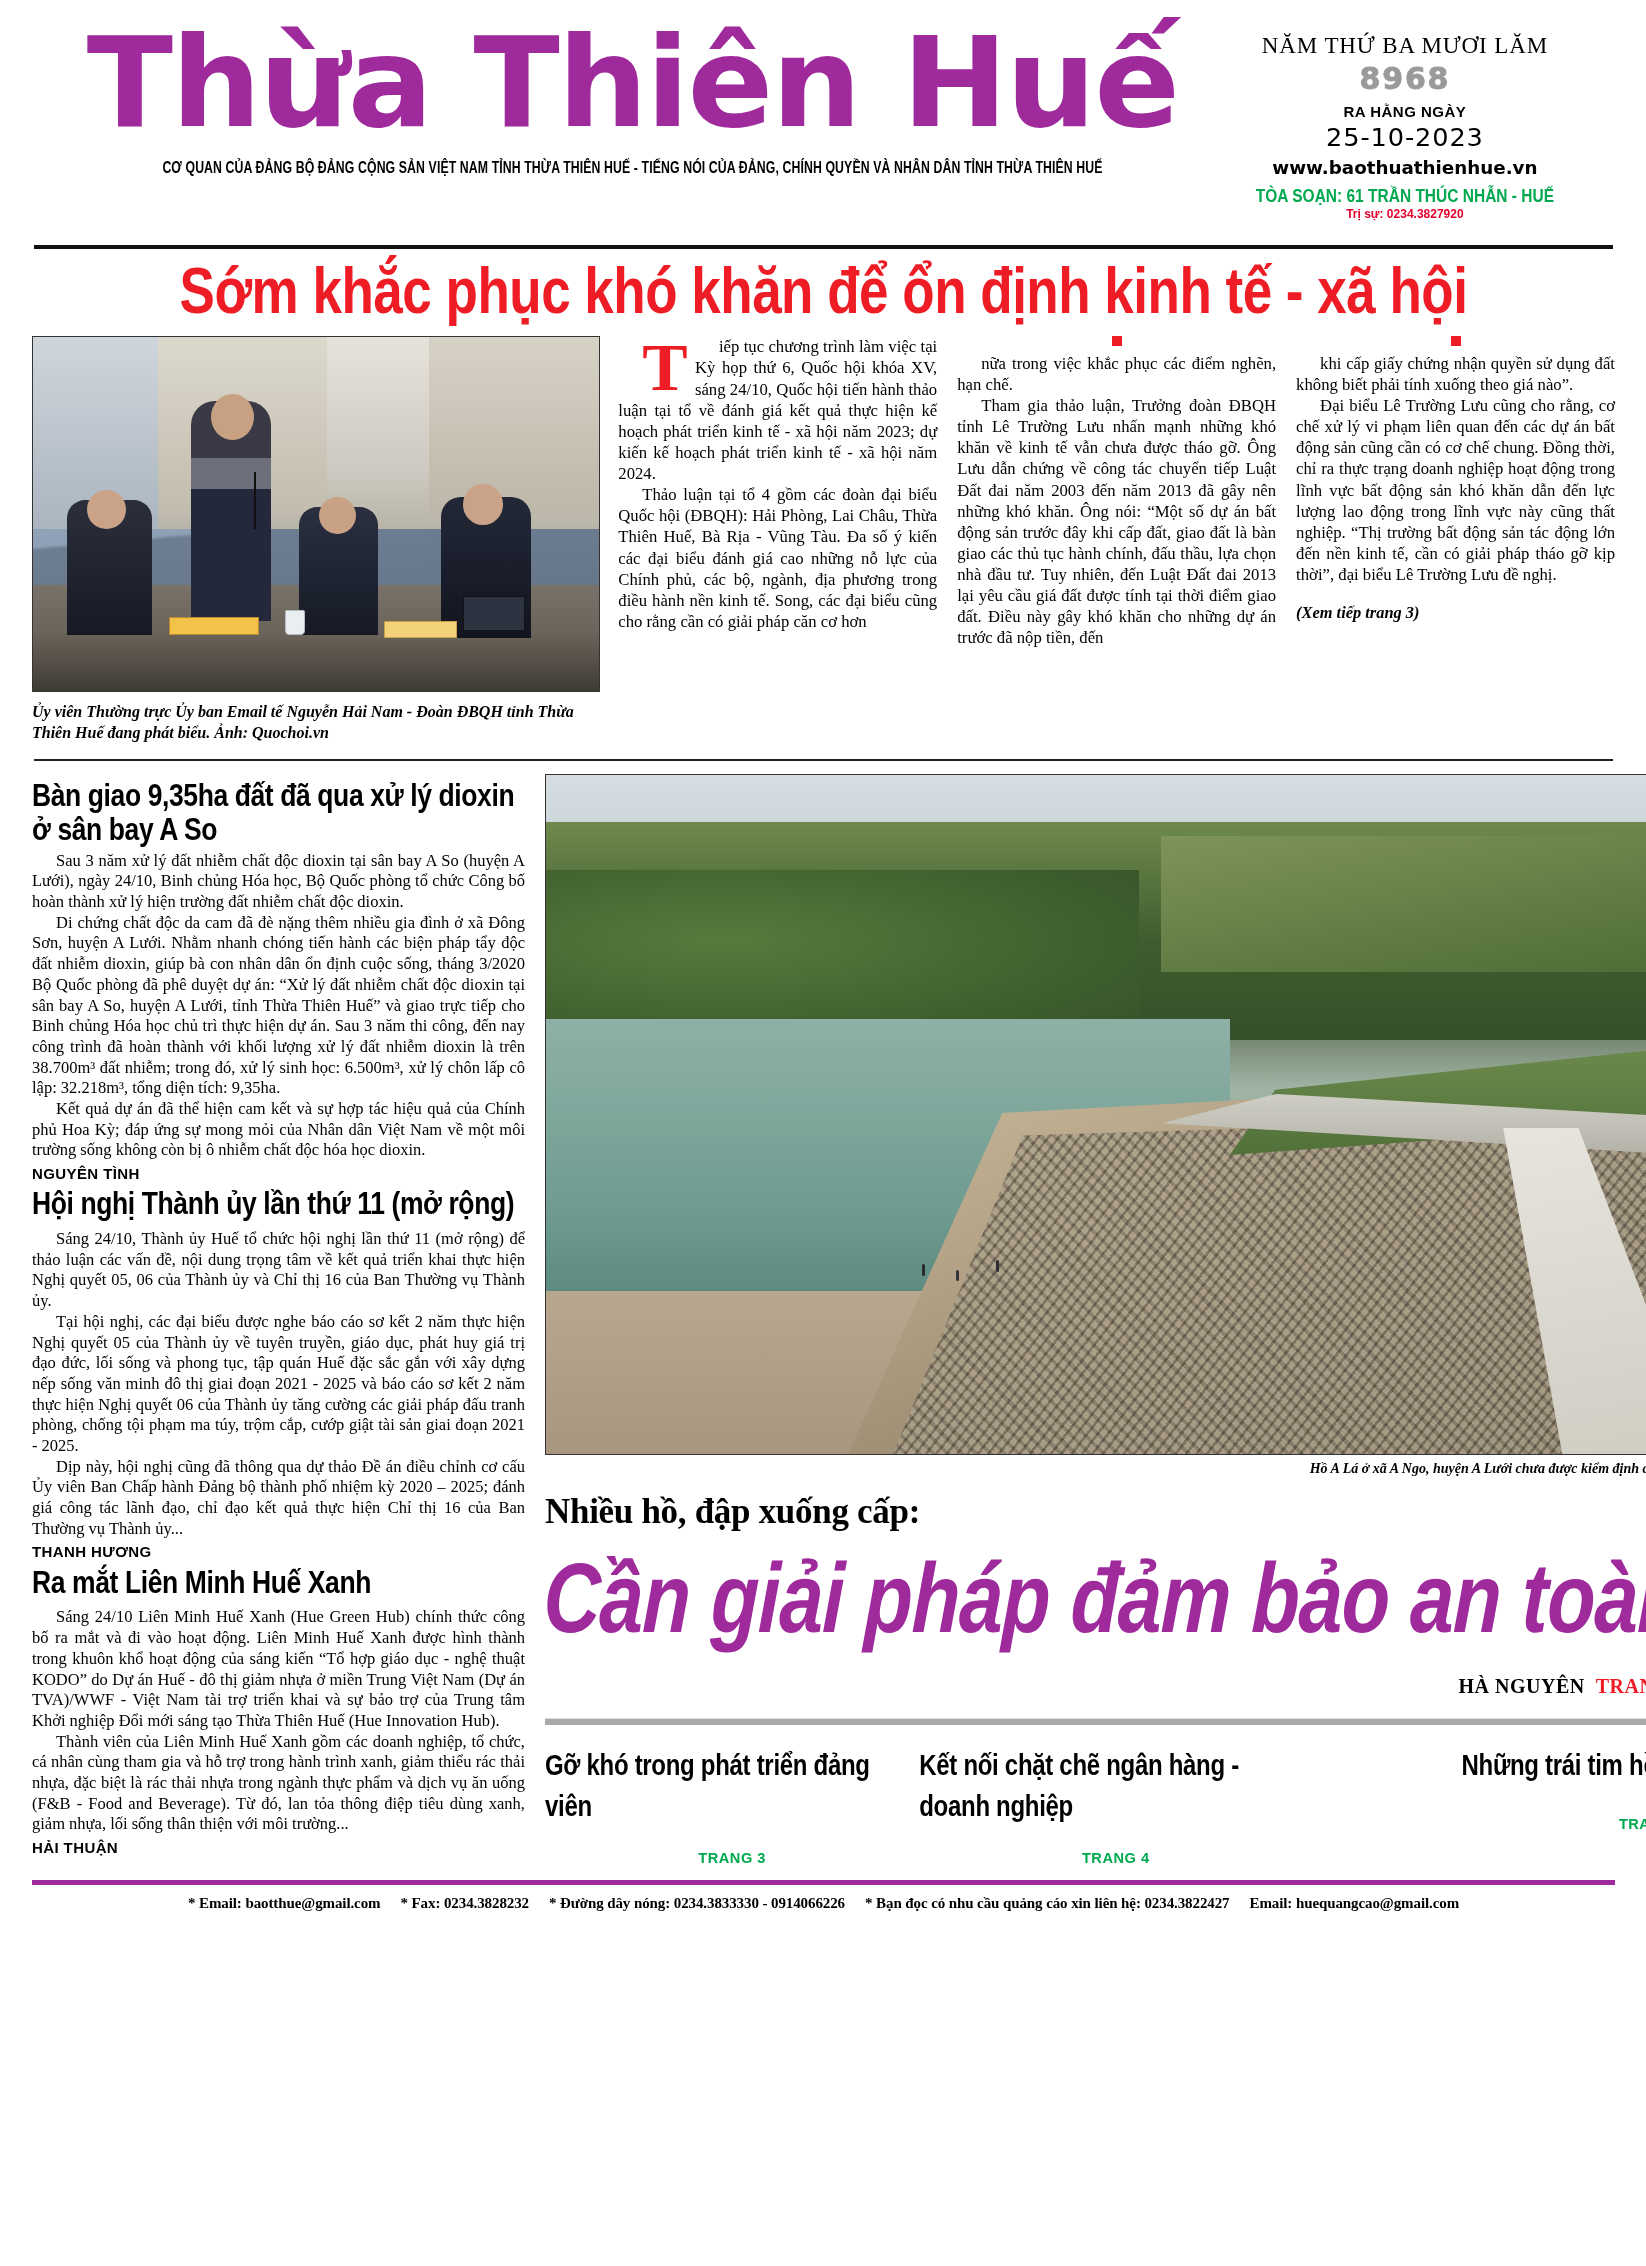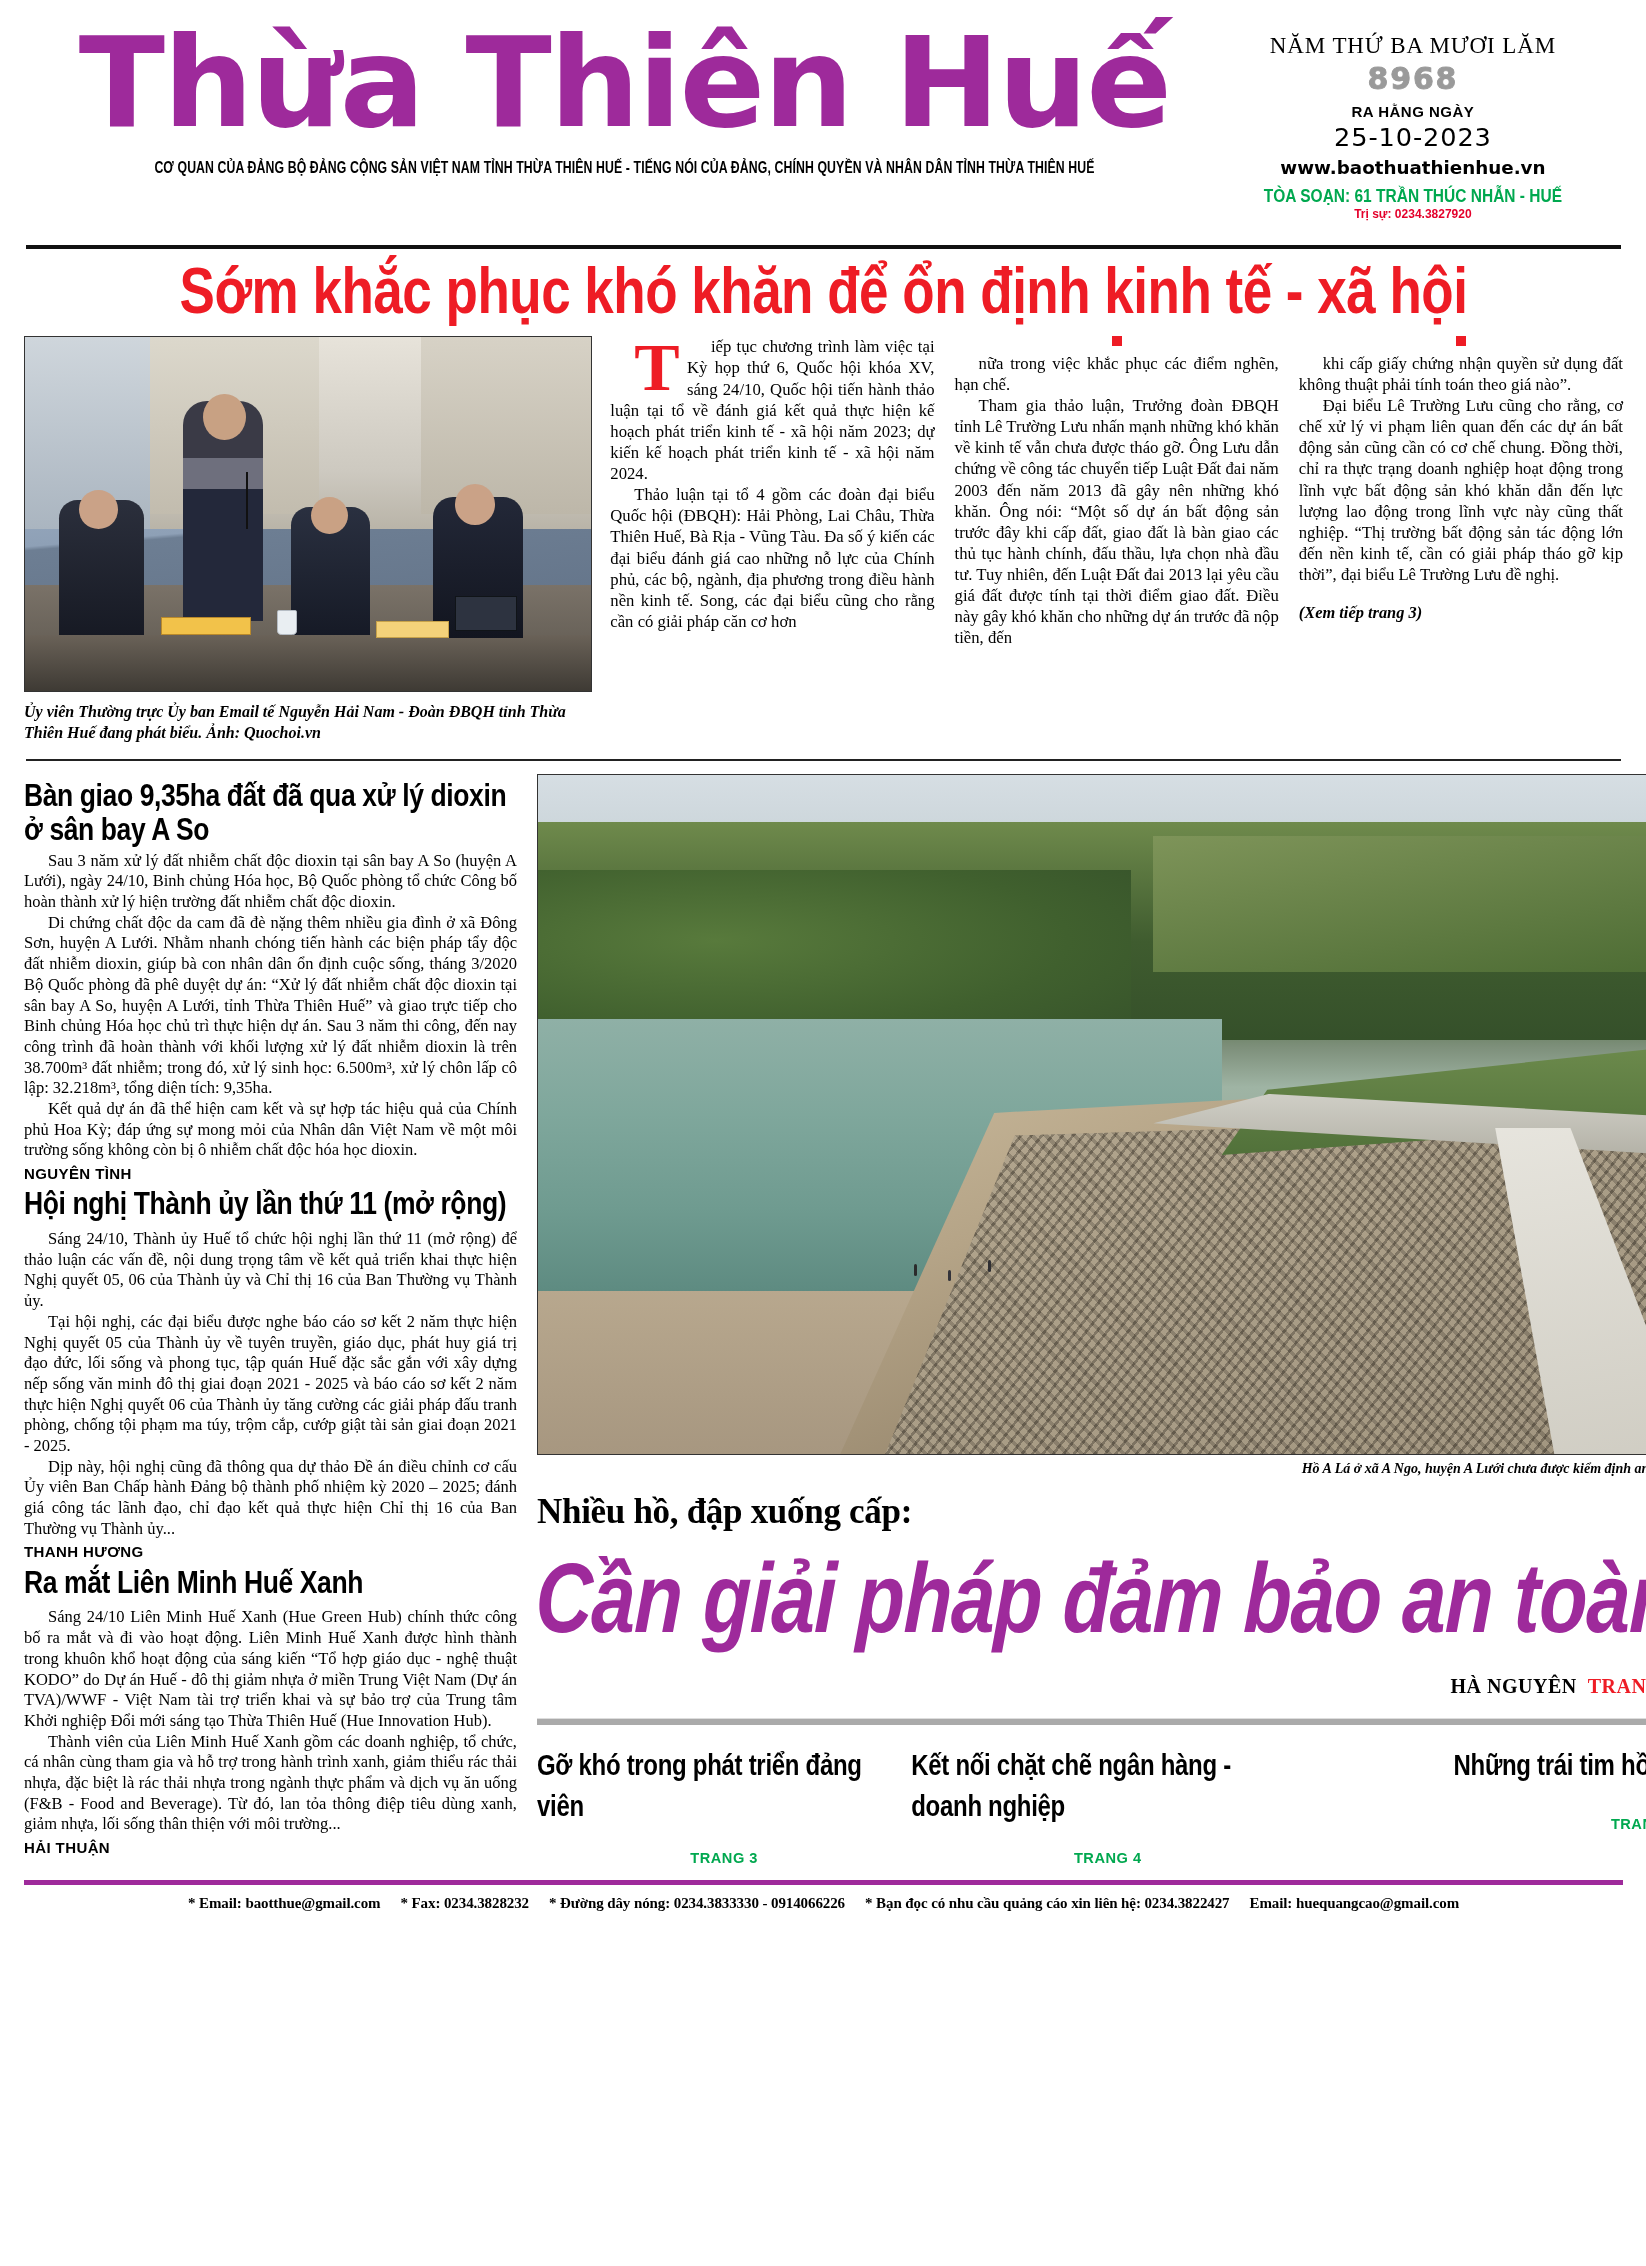--- a/index.html
+++ b/index.html
@@ -6,21 +6,21 @@
   * { box-sizing: border-box; }
   html, body { margin:0; padding:0; }
   body {
     width: 1647px; height: 2267px;
     background:#ffffff;
     font-family: "Liberation Serif", serif;
     color:#000;
     position:relative;
     overflow:hidden;
   }
-  .page { width:1647px; height:2267px; padding: 0 24px; position:relative; }
+  .page { width:1647px; height:2267px; padding: 0 32px; position:relative; }
 
   
   .masthead { position:relative; height:245px; }
   .mast-left { position:absolute; left:11px; top:24px; width:1179px; text-align:center; }
   .mast-title {
     font-family: "DejaVu Sans", sans-serif;
     font-weight:900;
     font-size:124px;
     line-height:0.96;
     color:#9e2a9b;
@@ -262,21 +262,21 @@
         <p class="dropcap">Tiếp tục chương trình làm việc tại Kỳ họp thứ 6, Quốc hội khóa XV, sáng 24/10, Quốc hội tiến hành thảo luận tại tổ về đánh giá kết quả thực hiện kế hoạch phát triển kinh tế - xã hội năm 2023; dự kiến kế hoạch phát triển kinh tế - xã hội năm 2024.</p>
         <p>Thảo luận tại tổ 4 gồm các đoàn đại biểu Quốc hội (ĐBQH): Hải Phòng, Lai Châu, Thừa Thiên Huế, Bà Rịa - Vũng Tàu. Đa số ý kiến các đại biểu đánh giá cao những nỗ lực của Chính phủ, các bộ, ngành, địa phương trong điều hành nền kinh tế. Song, các đại biểu cũng cho rằng cần có giải pháp căn cơ hơn</p>
       </div>
       <div class="lcol">
         <div class="redsq"></div>
         <p>nữa trong việc khắc phục các điểm nghẽn, hạn chế.</p>
         <p>Tham gia thảo luận, Trưởng đoàn ĐBQH tỉnh Lê Trường Lưu nhấn mạnh những khó khăn về kinh tế vẫn chưa được tháo gỡ. Ông Lưu dẫn chứng về công tác chuyển tiếp Luật Đất đai năm 2003 đến năm 2013 đã gây nên những khó khăn. Ông nói: “Một số dự án bất động sản trước đây khi cấp đất, giao đất là bàn giao các thủ tục hành chính, đấu thầu, lựa chọn nhà đầu tư. Tuy nhiên, đến Luật Đất đai 2013 lại yêu cầu giá đất được tính tại thời điểm giao đất. Điều này gây khó khăn cho những dự án trước đã nộp tiền, đến</p>
       </div>
       <div class="lcol">
         <div class="redsq"></div>
-        <p>khi cấp giấy chứng nhận quyền sử dụng đất không thuật phải tính toán theo giá nào”.</p>
+        <p>khi cấp giấy chứng nhận quyền sử dụng đất không biết phải tính xuống theo giá nào”.</p>
         <p>Đại biểu Lê Trường Lưu cũng cho rằng, cơ chế xử lý vi phạm liên quan đến các dự án bất động sản cũng cần có cơ chế chung. Đồng thời, chỉ ra thực trạng doanh nghiệp hoạt động trong lĩnh vực bất động sản khó khăn dẫn đến lực lượng lao động trong lĩnh vực này cũng thất nghiệp. “Thị trường bất động sản tác động lớn đến nền kinh tế, cần có giải pháp tháo gỡ kịp thời”, đại biểu Lê Trường Lưu đề nghị.</p>
         <div class="see-more">(Xem tiếp trang 3)</div>
       </div>
     </div>
   </div>
 
   <div class="rule-thin"></div>
 
   <div class="body-grid">
 

